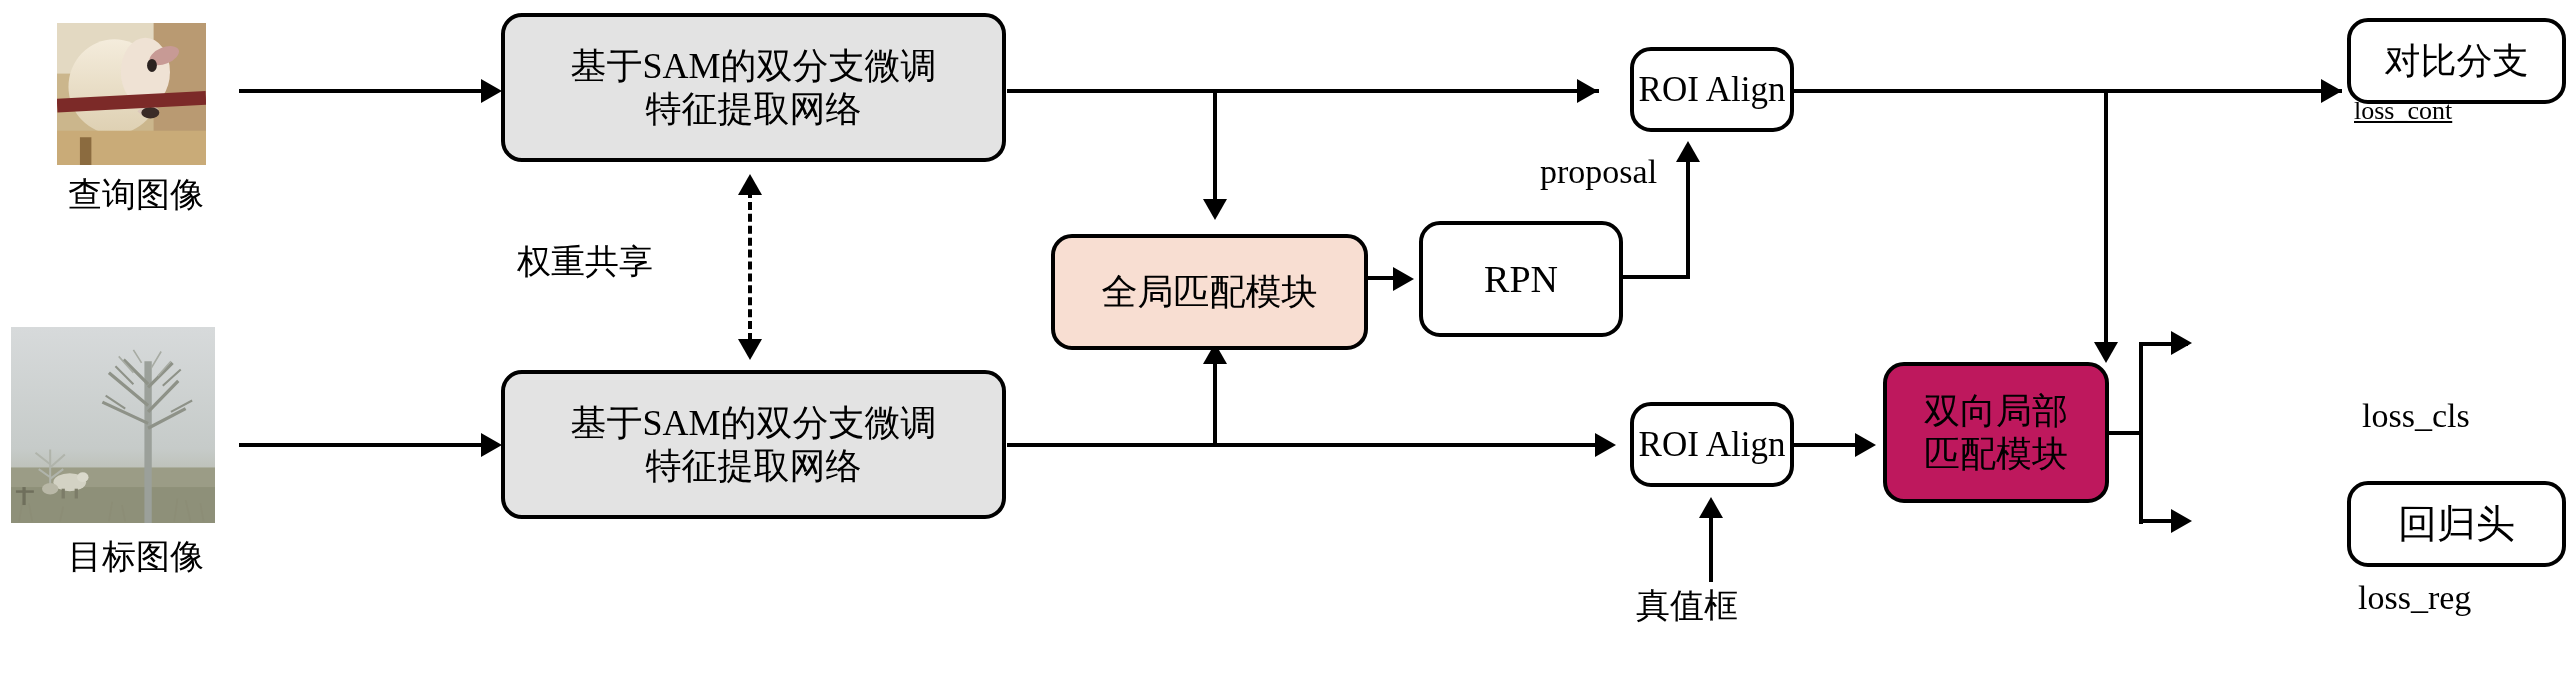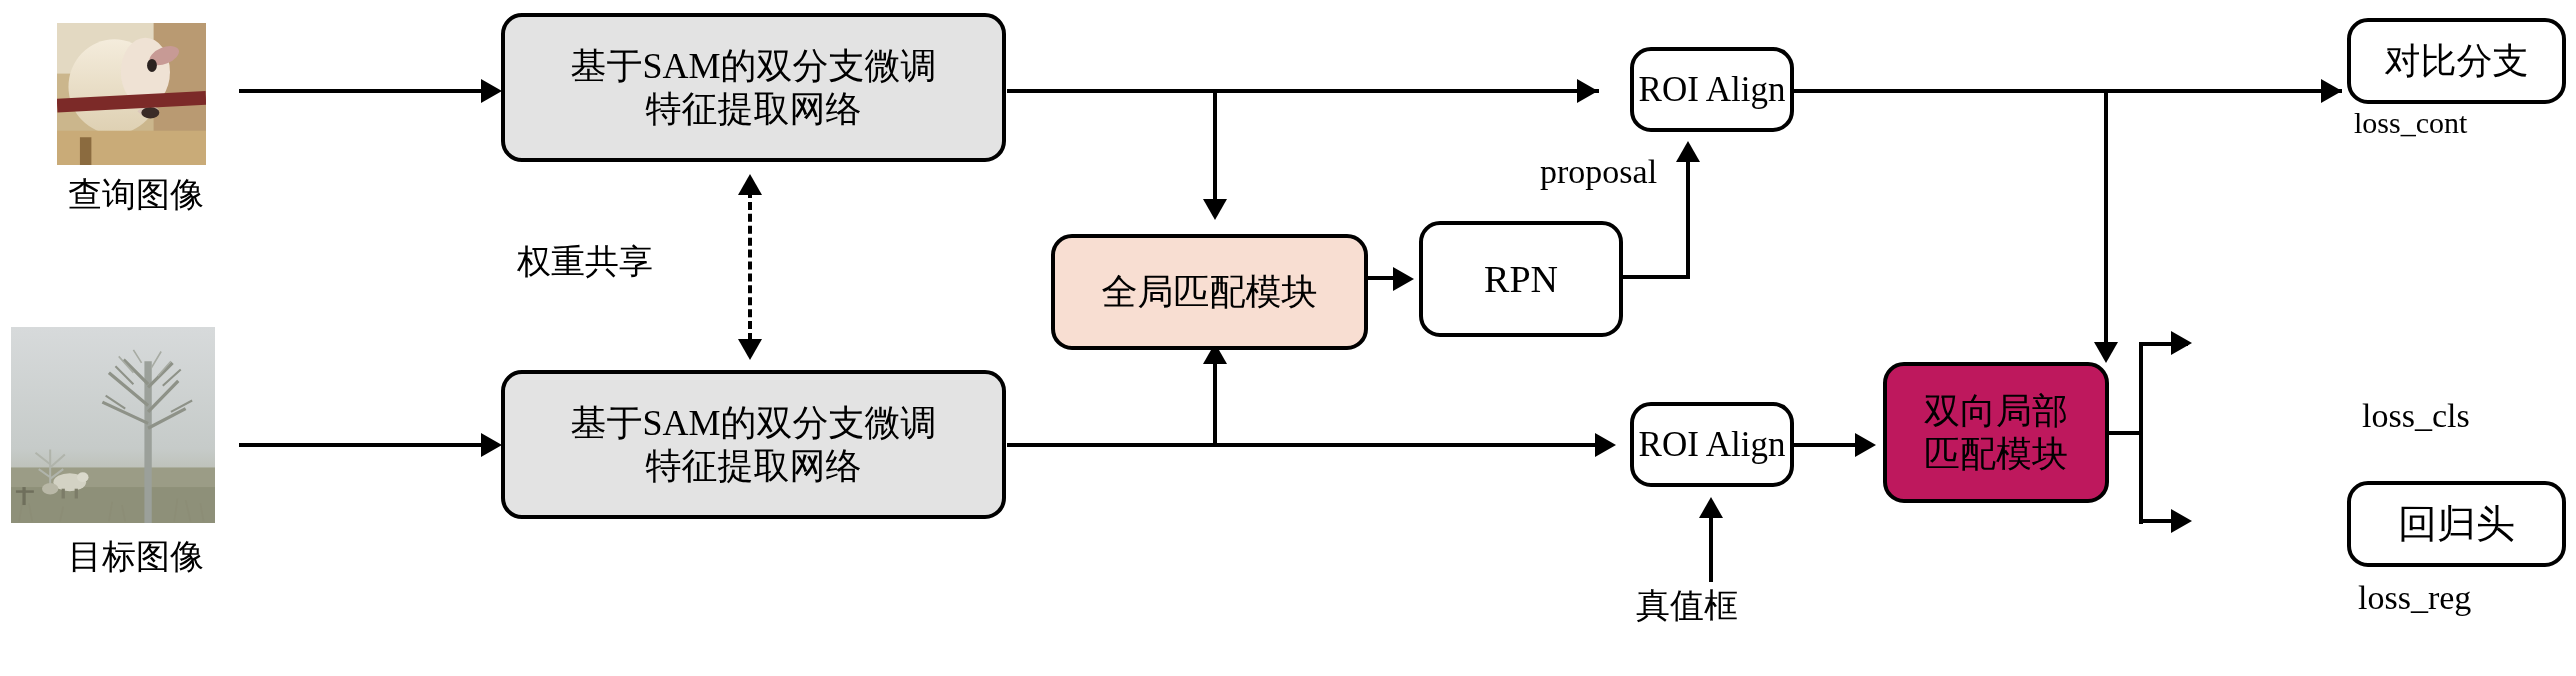--- a/index.html
+++ b/index.html
@@ -206,21 +206,21 @@
 
   <div class="ln-h" style="left:2139px;top:342px;width:49px;"></div>
   <div class="ar ar-r" style="left:2171px;top:331px;"></div>
 
   <div class="ln-h" style="left:2139px;top:519px;width:49px;"></div>
   <div class="ar ar-r" style="left:2171px;top:509px;"></div>
 
   <div class="node" style="left:2347px;top:18px;width:219px;height:86px;font-size:36px;">
     <span class="ln">对比分支</span>
   </div>
-  <div class="label" style="left:2354px;top:108px;font-size:30px;">loss_cont</div>
+  <div class="label" style="left:2354px;top:98px;font-size:26px;text-decoration:underline;">loss_cont</div>
 
   <div class="label" style="left:2362px;top:399px;font-size:34px;">loss_cls</div>
 
   <div class="node" style="left:2347px;top:481px;width:219px;height:86px;font-size:39px;">
     <span class="ln">回归头</span>
   </div>
   <div class="label" style="left:2358px;top:581px;font-size:34px;">loss_reg</div>
 
 </div>
 

